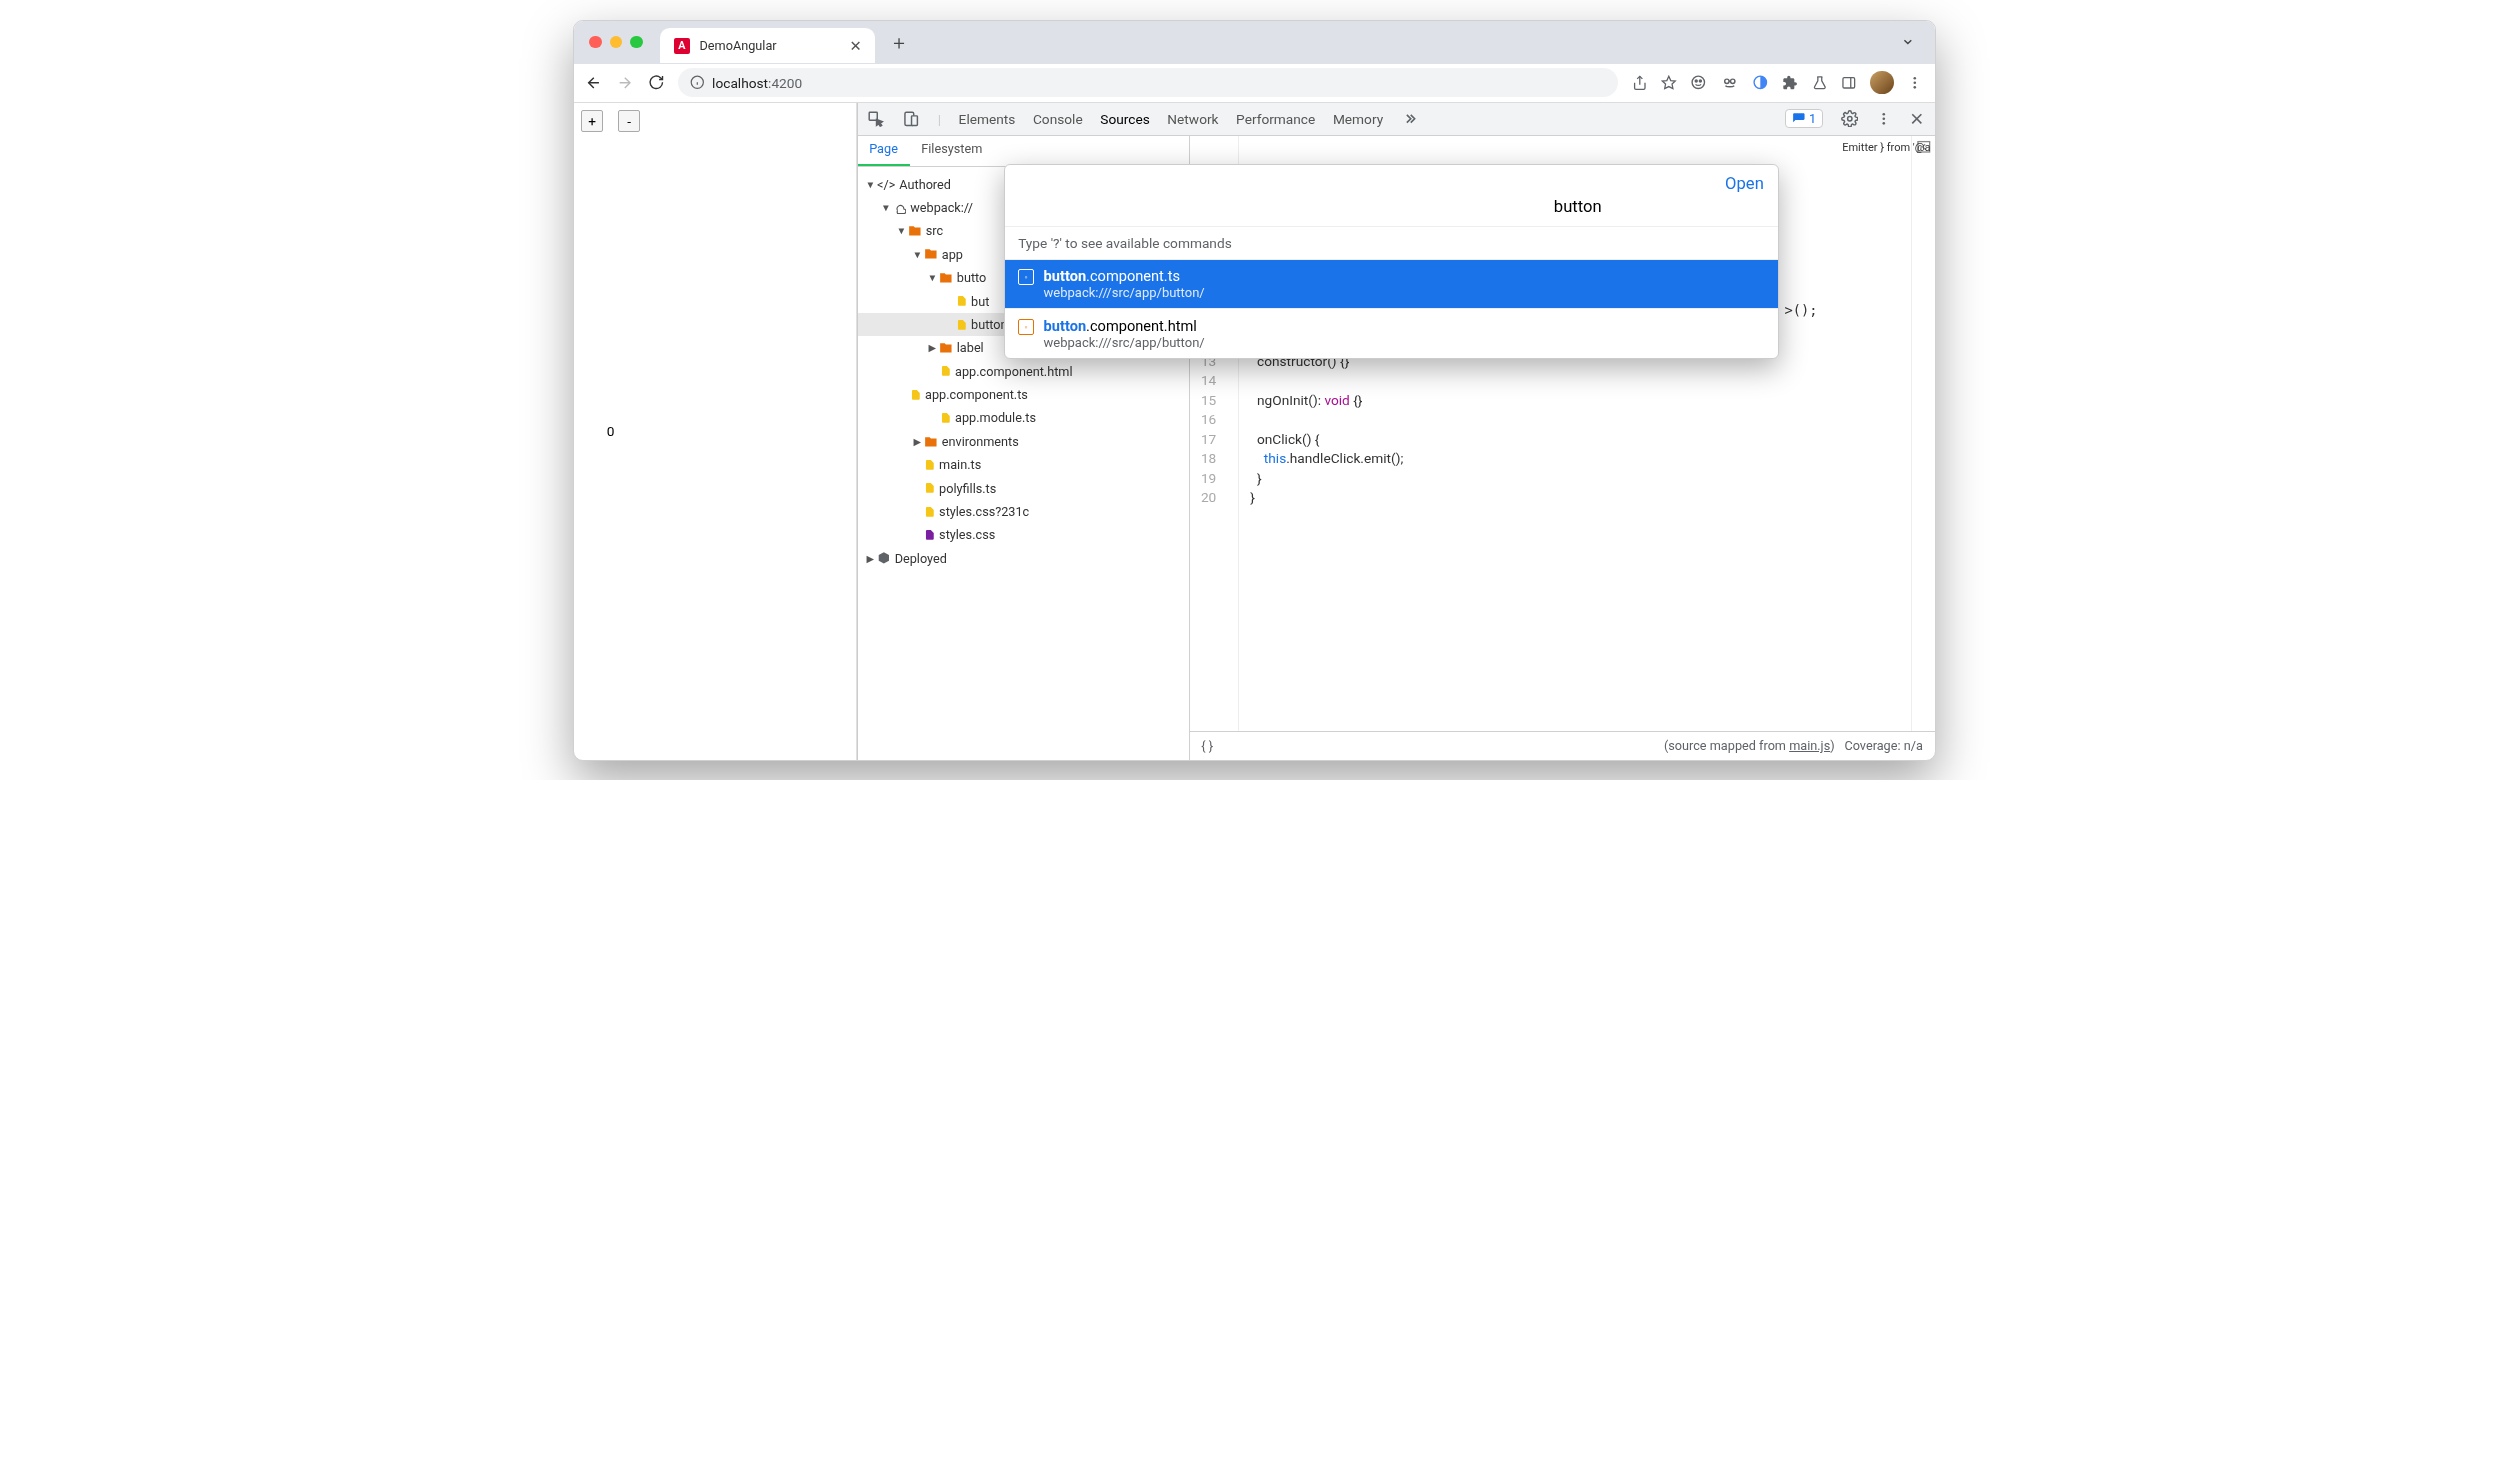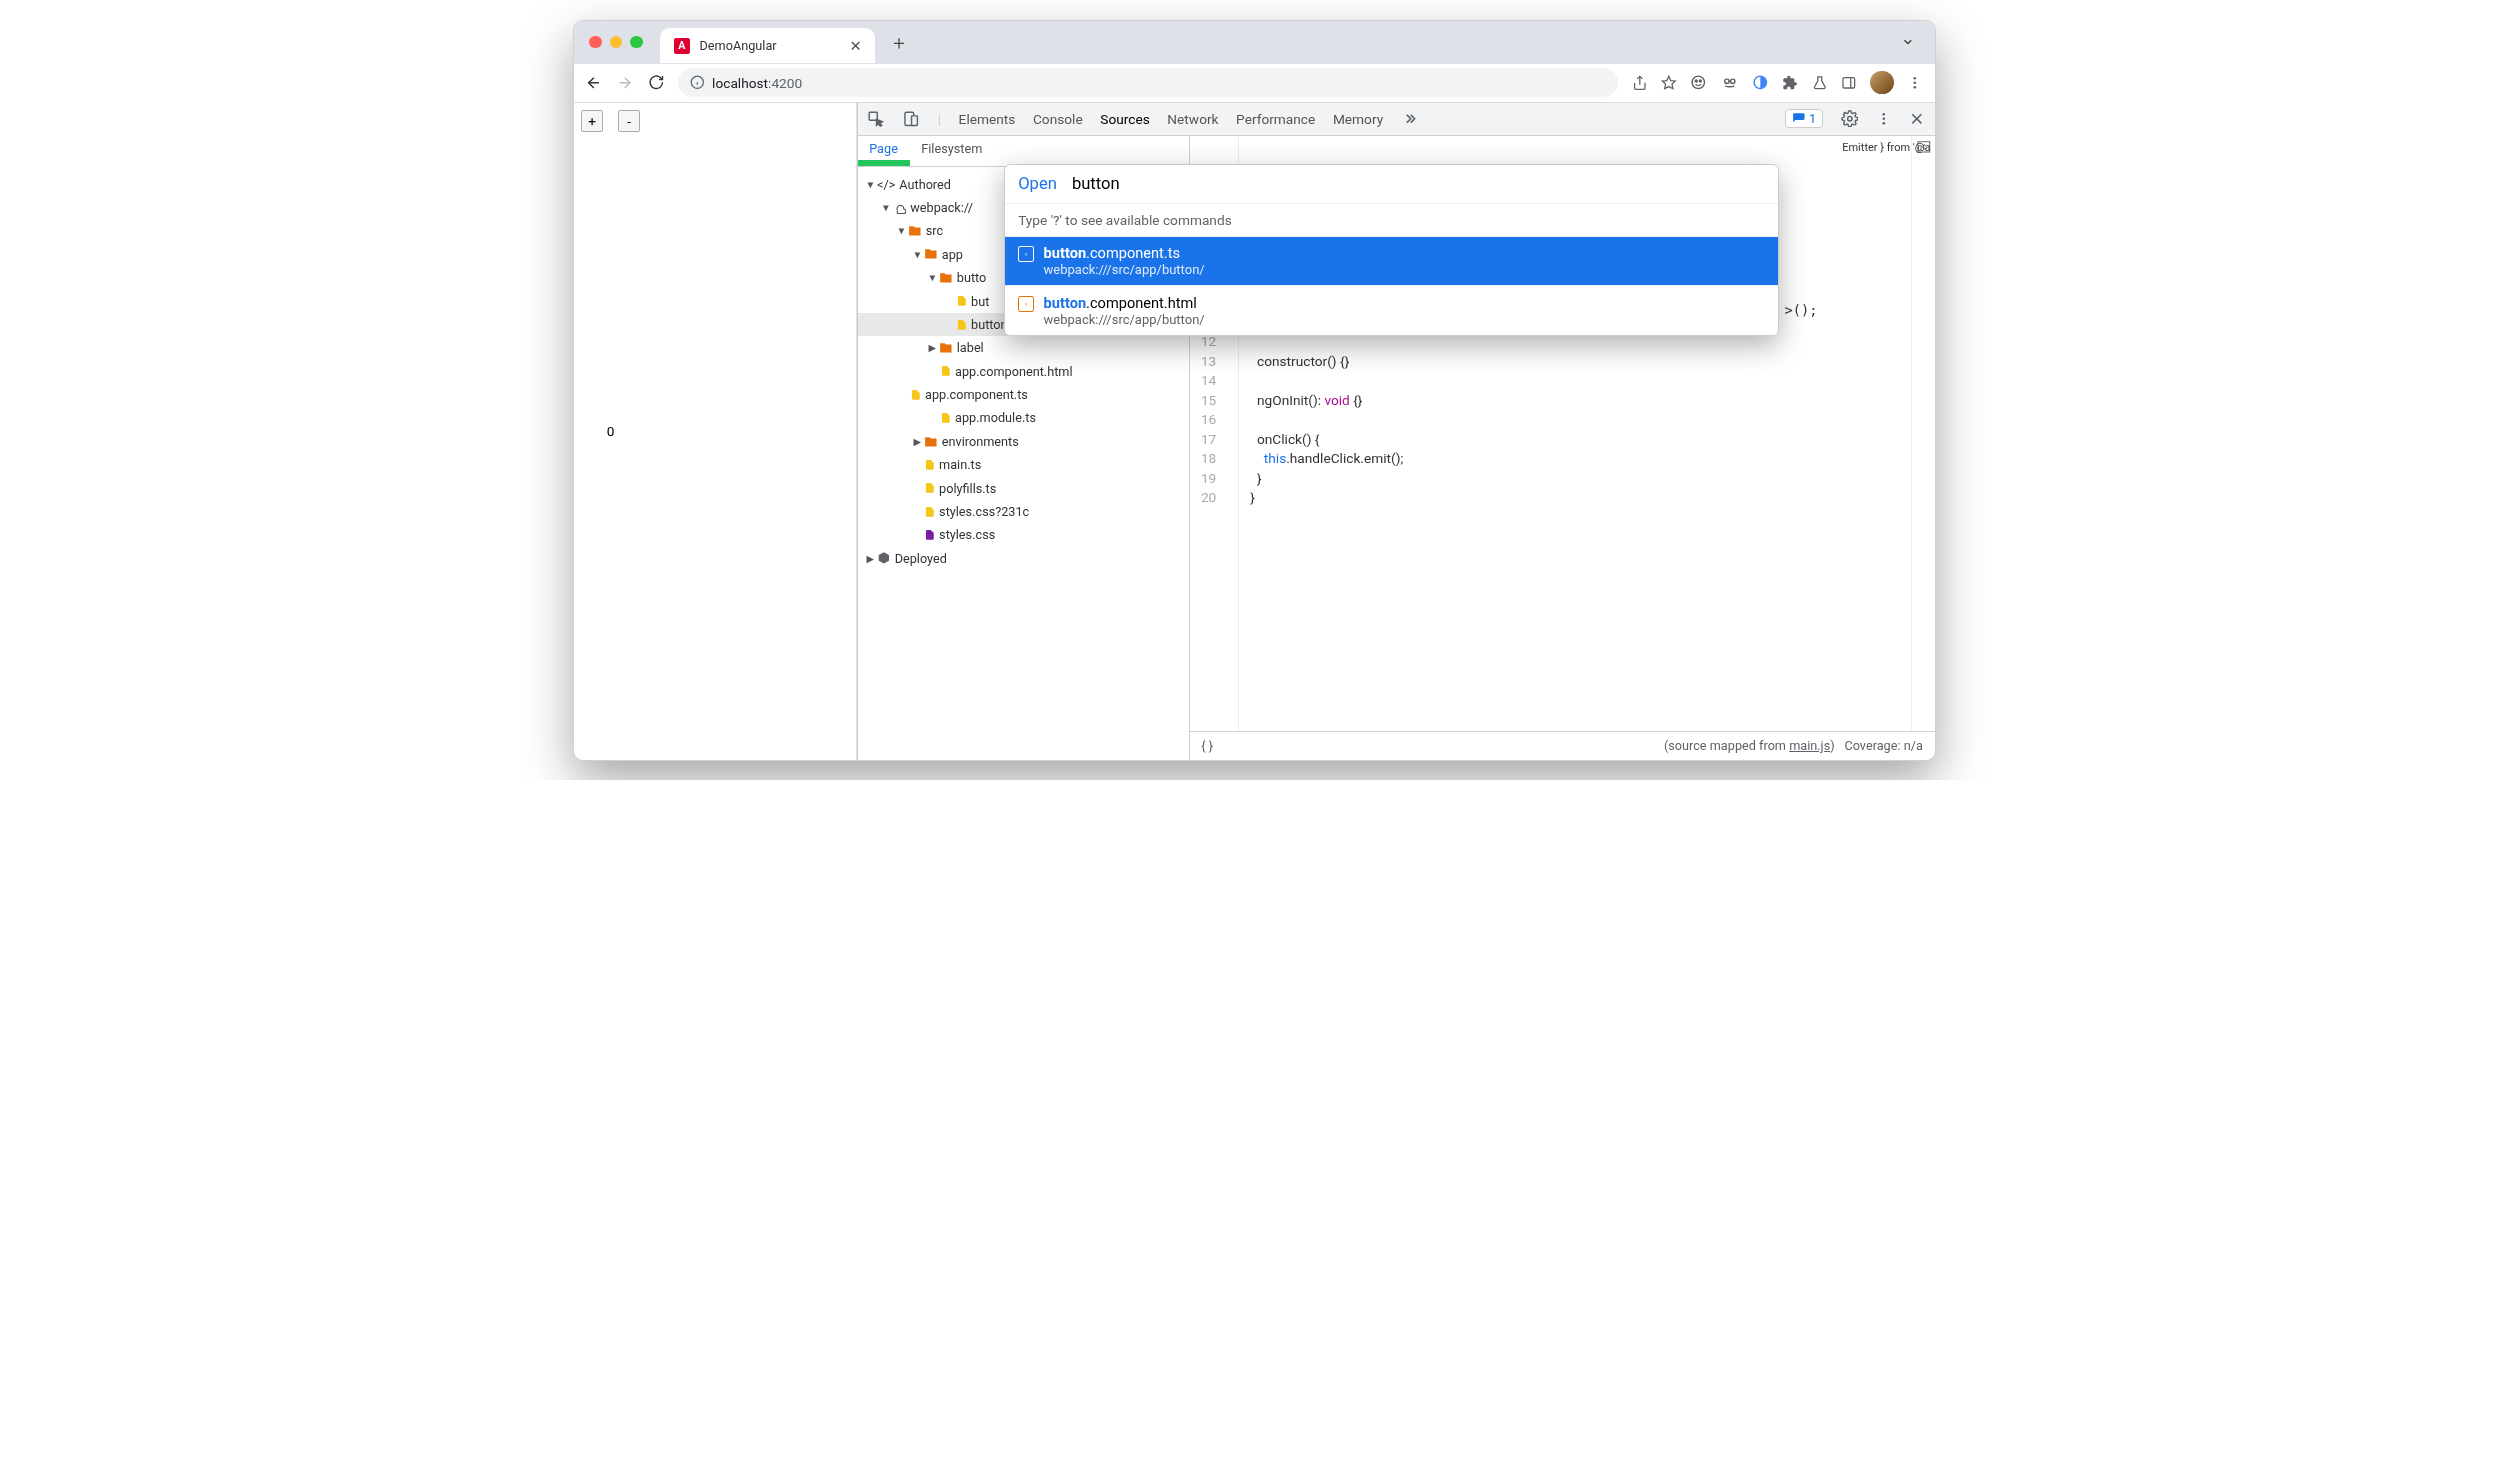--- a/index.html
+++ b/index.html
@@ -34,36 +34,36 @@
   .devtools { flex: 1; display: flex; flex-direction: column; border-left: 1px solid #ccc; min-width: 0; }
   .dt-topbar { height: 33px; border-bottom: 1px solid #d0d0d0; display: flex; align-items: center; padding: 0 9.8px; gap: 17.6px; font-size: 13.7px; color: #5f6368; background: #f1f3f4; }
   .dt-tab { color: #555; }
   .dt-tab.active { color: #000; }
   .dt-topbar .spacer { flex: 1; }
   .issue-badge { display:flex; align-items:center; gap:3.9px; background: #fff; border:1px solid #ccc; border-radius:3.9px; padding: 1px 5.9px; color:#1a73e8; font-size:12.7px; }
   .dt-body { flex: 1; display: flex; min-height: 0; position: relative; }
   .dt-sidebar { width: 332px; border-right: 1px solid #d0d0d0; display: flex; flex-direction: column; font-size: 12.7px; color: #333; background: #fff; min-width:0;}
   .side-tabs { display: flex; border-bottom: 1px solid #d0d0d0; height: 31px; }
   .side-tab { padding: 5.9px 11.7px; color: #555; }
-  .side-tab.active { color: #1a73e8; border-bottom: 6px solid #22c55e; }
+  .side-tab.active { color: #1a73e8; border-bottom: 2px solid #22c55e; }
   .tree { padding: 5.9px 0; overflow:hidden; }
   .row { display:flex; align-items:center; height: 23.4px; white-space: nowrap; }
   .row.sel { background: #e8e8e8; }
   .tw { display:inline-block; width:13.7px; text-align:center; color:#555; font-size:9.8px; }
   .lab { margin-left: 3.9px; }
   
   .editor { flex:1; display:flex; min-width:0; font-family: Menlo, Consolas, monospace; font-size: 13.7px; position:relative; color:#333; }
   .gutter { width:49px; text-align:center; padding-right:9.8px; color:#aaa; background:#fff; border-right:1px solid #eee; padding-top: 177px; line-height: 19.5px; }
   .code { flex:1; padding-top: 177px; line-height:19.5px; padding-left: 11.7px; white-space: pre; overflow:hidden; }
   .kw { color: #aa0d91; }
   .this { color: #1a73e8; }
   .rightgutter { width:23.4px; border-left:1px solid #eee; display:flex; justify-content:center; padding-top:3.9px; }
   
   .palette { position:absolute; top:28px; left:146px; right:156px; background:#fff; border:1px solid #ccc; border-radius:5.9px; box-shadow: 0 9.8px 29px rgba(0,0,0,.3); z-index:50; overflow:hidden; }
-  .pal-input { display:flex; align-items:flex-end; padding: 9.8px 13.7px; gap:15px; font-size:16.6px; }
+  .pal-input { display:flex; align-items:flex-end; padding: 9.8px 13.7px; gap:4px; font-size:16.6px;flex-direction:column; }
   .pal-input .open { color:#1a73e8; }
   .pal-input input { border:none; outline:none; font-size:16.6px; flex:1; background:transparent; }
   .pal-hint { padding: 7.8px 13.7px; color:#5f6368; border-top:1px solid #eee; font-size:13.7px; }
   .pal-item { display:flex; gap:9.8px; padding: 7.8px 13.7px; border-top:1px solid #eee; }
   .pal-item.sel { background:#1a73e8; color:#fff; }
   .pal-item.sel .path { color: rgba(255,255,255,0.85); }
   .pal-item .path { color:#5f6368; font-size:13px; }
   .pal-item .name { font-size:14.6px; }
   .pal-icon { width:15.6px; height:15.6px; border:1.5px solid currentColor; border-radius:2px; margin-top:2px; display:flex; align-items:center; justify-content:center; font-size:8.8px; }
   .pal-item .name b { font-weight:700; }

